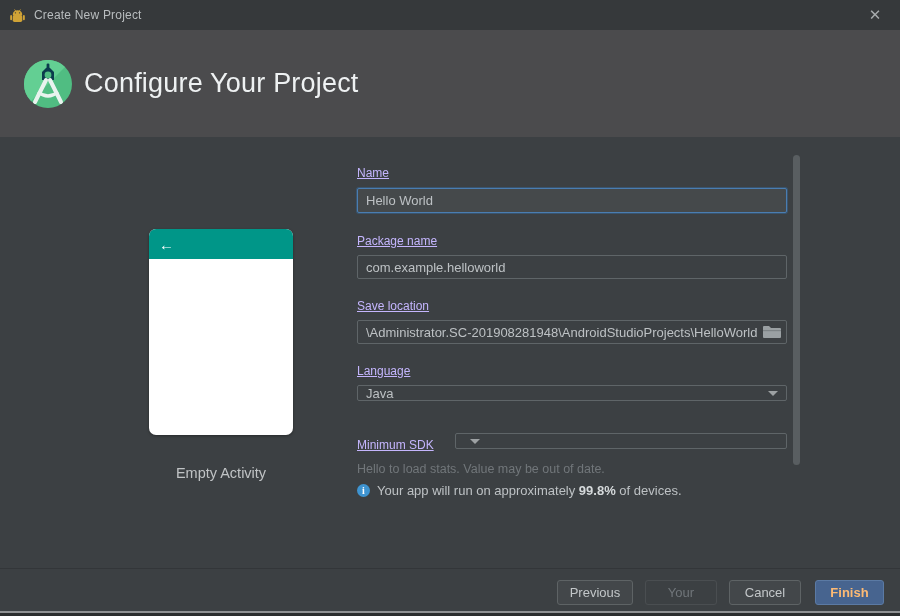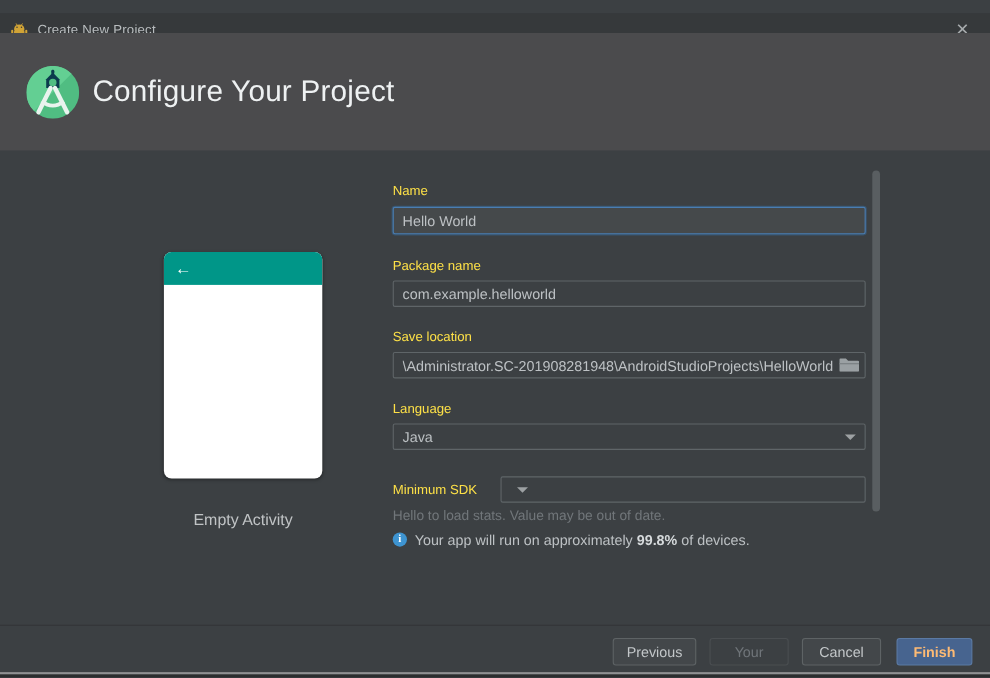--- a/index.html
+++ b/index.html
@@ -8,21 +8,21 @@
     font-family: "Liberation Sans", sans-serif;
     background: #3c4043;
     position: relative;
     overflow: hidden;
     color: #bdc1c4;
   }
   .stage { position: absolute; inset: 0; width: 900px; height: 616px; }
 
   
   .titlebar {
-    position: absolute; left: 0; top: 12px; width: 900px; height: 30px;
+    position: absolute; left: 0; top: 0; width: 900px; height: 30px;
     background: #36393b; display: flex; align-items: center;
   }
   .titlebar .droid { margin-left: 9px; width: 17px; height: 15px; }
   .titlebar .tb-title { margin-left: 8px; font-size: 12px; color: #b9bdbf; letter-spacing: .2px; }
   .close-btn {
     position: absolute; right: 10px; top: 0; width: 30px; height: 30px;
     display: flex; align-items: center; justify-content: center;
     color: #a7abad; font-size: 15px; cursor: pointer;
   }
 
@@ -47,33 +47,33 @@
   }
   .card-appbar { height: 30px; display: flex; align-items: center; }
   .card-appbar .back { color: #ffffff; font-size: 15px; margin-left: 10px; font-weight: bold; }
   .card-caption {
     position: absolute; left: 149px; top: 328px; width: 144px;
     text-align: center; font-size: 14.5px; color: #c0c3c5;
   }
 
   
   .form { position: absolute; left: 357px; top: 0; width: 430px; }
-  .flabel { position: absolute; font-size: 12px; color: #fde047; }
+  .flabel { position: absolute; font-size: 12px; color: #c4b5fd; text-decoration: underline; }
   .finput {
     position: absolute; width: 430px; height: 24px;
     background: transparent; border: 1px solid #5f6568; border-radius: 2px;
     color: #bdc1c4; font-size: 13px; font-family: "Liberation Sans", sans-serif;
     padding: 0 8px; outline: none;
   }
   .finput.focused {
     background: #45494b; border: 1px solid #4a7db1;
     box-shadow: 0 0 0 1px #39546e; height: 25px;
   }
   .dropdown {
-    position: absolute; height: 24px; background: transparent;
+    position: absolute; height: 16px; background: transparent;
     border: 1px solid #5f6568; border-radius: 2px;
     display: flex; align-items: center; font-size: 13px; color: #bcc0c3;
     padding: 0 8px; cursor: pointer;
   }
   .dropdown .dd-text { flex: 1; overflow: hidden; white-space: nowrap; }
   .dd-arrow {
     width: 0; height: 0; border-left: 5px solid transparent; border-right: 5px solid transparent;
     border-top: 5px solid #9da1a3; margin-left: 6px;
   }
   .folder-ico { position: absolute; width: 18px; height: 13px; cursor: pointer; }

